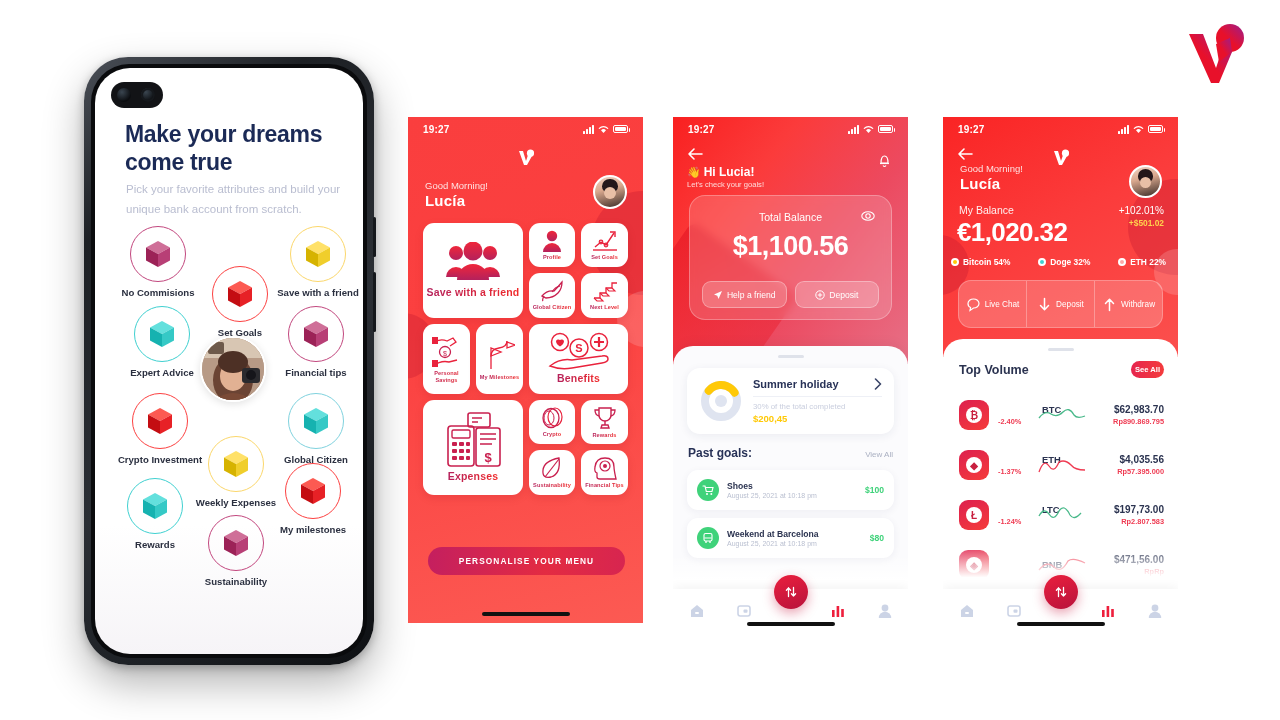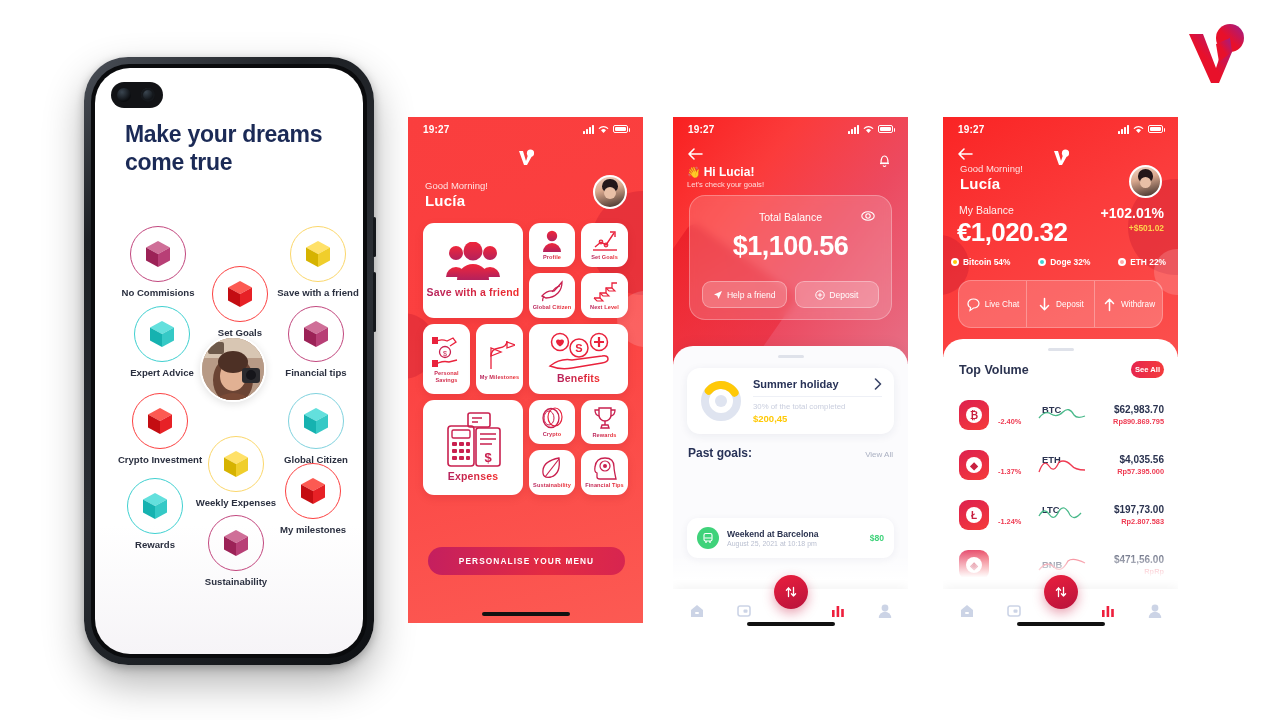--- a/index.html
+++ b/index.html
@@ -214,21 +214,21 @@
   .chip{display:flex;align-items:center;gap:4px;font-size:8.4px;font-weight:bold;color:#fff;}
   .dot{width:8px;height:8px;border-radius:50%;border:2px solid #fff;}
   .actions{
     position:absolute;left:15px;top:163px;width:205px;height:48px;border-radius:13px;
     background:rgba(255,255,255,.20);border:1px solid rgba(255,255,255,.25);display:flex;
   }
   .action{flex:1;display:flex;flex-direction:row;align-items:center;justify-content:center;gap:4px;color:#fff;cursor:pointer;}
   .action + .action{border-left:1px solid rgba(255,255,255,.30);}
   .action span{font-size:8.2px;}
   .pct-box{position:absolute;right:14px;top:88px;text-align:right;}
-  .pct-up{font-size:14px;font-weight:bold;color:#fff;text-align:center;}
+  .pct-up{font-size:10px;font-weight:normal;color:#fff;text-align:center;}
   .pct-sub{font-size:8.4px;font-weight:bold;color:#ffd24d;margin-top:2px;}
   .s4-sheet{
     position:absolute;left:0;right:0;top:222px;bottom:0;background:#fff;border-radius:20px 20px 0 0;
   }
   .tv-row{position:absolute;left:16px;right:14px;top:22px;display:flex;align-items:center;justify-content:space-between;}
   .tv-title{font-size:12.5px;font-weight:bold;color:#2b3350;}
   .see-all{
     background:linear-gradient(95deg,#e6244e,#f43c3c);color:#fff;font-size:7.6px;font-weight:bold;
     padding:4px 4px;border-radius:11px;border:none;cursor:pointer;
   }
@@ -269,20 +269,21 @@
   </div>
 
   <div class="device">
     <div class="side-btn" style="top:160px;height:40px;"></div>
     <div class="side-btn" style="top:215px;height:60px;"></div>
     <div class="device-inner">
       <div class="device-screen">
         <div class="punchhole"></div>
 
         <div class="onb-title">Make your dreams come true</div>
+        <div class="onb-sub">Pick your favorite attributes and build your unique bank account from scratch.</div>
 
         <div class="attr-grid">
 
           <div class="attr" style="left:20px;top:158px;">
             <div class="attr-ring" style="border-color:#c2477e">
               <svg class="cube" viewBox="0 0 32 32">
                   <path d="M16 3 L28 9.5 L16 16 L4 9.5 Z" fill="#cf6f98"></path>
                   <path d="M4 9.5 L16 16 L16 29 L4 22.5 Z" fill="#9c2257"></path>
                   <path d="M28 9.5 L16 16 L16 29 L28 22.5 Z" fill="#b83f76"></path>
                 </svg>
@@ -696,20 +697,34 @@
           <div class="goal-pct">30% of the total completed</div>
           <div class="goal-amt">$200,45</div>
         </div>
       </div>
 
       <div class="past-row">
         <span class="past-title">Past goals:</span>
         <span class="view-all">View All</span>
       </div>
 
+      <div class="past-item" style="top:124px;">
+        <div class="pi-icon">
+          <svg width="12" height="12" viewBox="0 0 12 12">
+              <path d="M1 2 L3 2 L4.3 7.5 L10 7.5 L11 3.5 L3.4 3.5" stroke="#fff" stroke-width="1.1" fill="none" stroke-linecap="round"></path>
+              <circle cx="5" cy="10" r="1" fill="#fff"></circle>
+              <circle cx="9.3" cy="10" r="1" fill="#fff"></circle>
+            </svg>
+        </div>
+        <div class="pi-body">
+          <div class="pi-name">Shoes</div>
+          <div class="pi-date">August 25, 2021 at 10:18 pm</div>
+        </div>
+        <div class="pi-amt">$100</div>
+      </div>
 
       <div class="past-item" style="top:172px;">
         <div class="pi-icon">
           <svg width="12" height="12" viewBox="0 0 12 12">
               <rect x="2" y="1.5" width="8" height="7.5" rx="1.6" fill="none" stroke="#fff" stroke-width="1.1"></rect>
               <path d="M2.4 6 L9.6 6" stroke="#fff" stroke-width="1"></path>
               <circle cx="4" cy="10" r=".9" fill="#fff"></circle>
               <circle cx="8" cy="10" r=".9" fill="#fff"></circle>
             </svg>
         </div>

